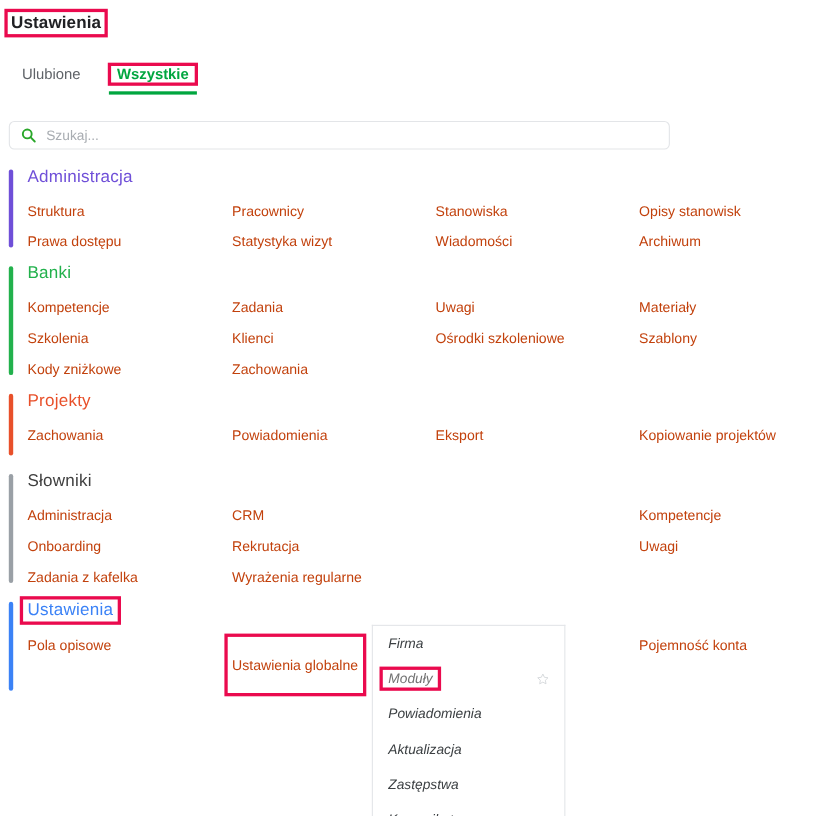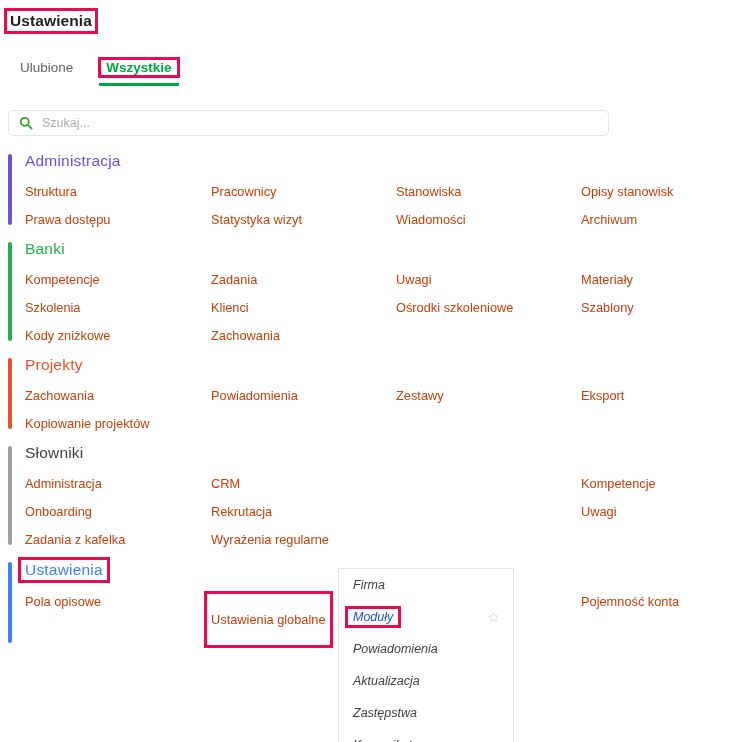--- a/index.html
+++ b/index.html
@@ -164,21 +164,21 @@
   .dd-item {
     height: 32px;
     display: flex;
     align-items: center;
     justify-content: space-between;
     padding: 0 13px 0 14px;
     font-size: 12.5px;
     color: #3c4043;
     cursor: pointer;
   }
-  .dd-item.active { color: #1d4ed8; }
+  .dd-item.active { color: #737373; }
   .dd-label { display: inline-block; }
   .dd-label.boxed {
     outline: 3px solid #ea0a4e;
     padding: 1px 5px;
     margin-left: -5px;
   }
   .star-icon { width: 13px; height: 13px; display: block; opacity: .55; }
 </style>
 </head>
 <body>
@@ -223,21 +223,20 @@
         <div class="cell"><span class="cell-inner">Ośrodki szkoleniowe</span></div>
         <div class="cell"><span class="cell-inner">Szablony</span></div>
         <div class="cell"><span class="cell-inner">Kody zniżkowe</span></div>
         <div class="cell"><span class="cell-inner">Zachowania</span></div>
         <div class="cell empty"></div>
         <div class="cell empty"></div>
       </div></div>
     <div class="section" style="--accent: #e8502a;"><div class="section-title">Projekty</div><div class="grid">
         <div class="cell"><span class="cell-inner">Zachowania</span></div>
         <div class="cell"><span class="cell-inner">Powiadomienia</span></div>
-        <div class="cell"><span class="cell-inner">Zestawy</span></div>
         <div class="cell"><span class="cell-inner">Eksport</span></div>
         <div class="cell"><span class="cell-inner">Kopiowanie projektów</span></div>
         <div class="cell empty"></div>
         <div class="cell empty"></div>
         <div class="cell empty"></div>
       </div></div>
     <div class="section" style="--accent: #9aa0a6;"><div class="section-title" style="color: #404040;">Słowniki</div><div class="grid">
         <div class="cell"><span class="cell-inner">Administracja</span></div>
         <div class="cell"><span class="cell-inner">CRM</span></div>
         <div class="cell empty"></div>

